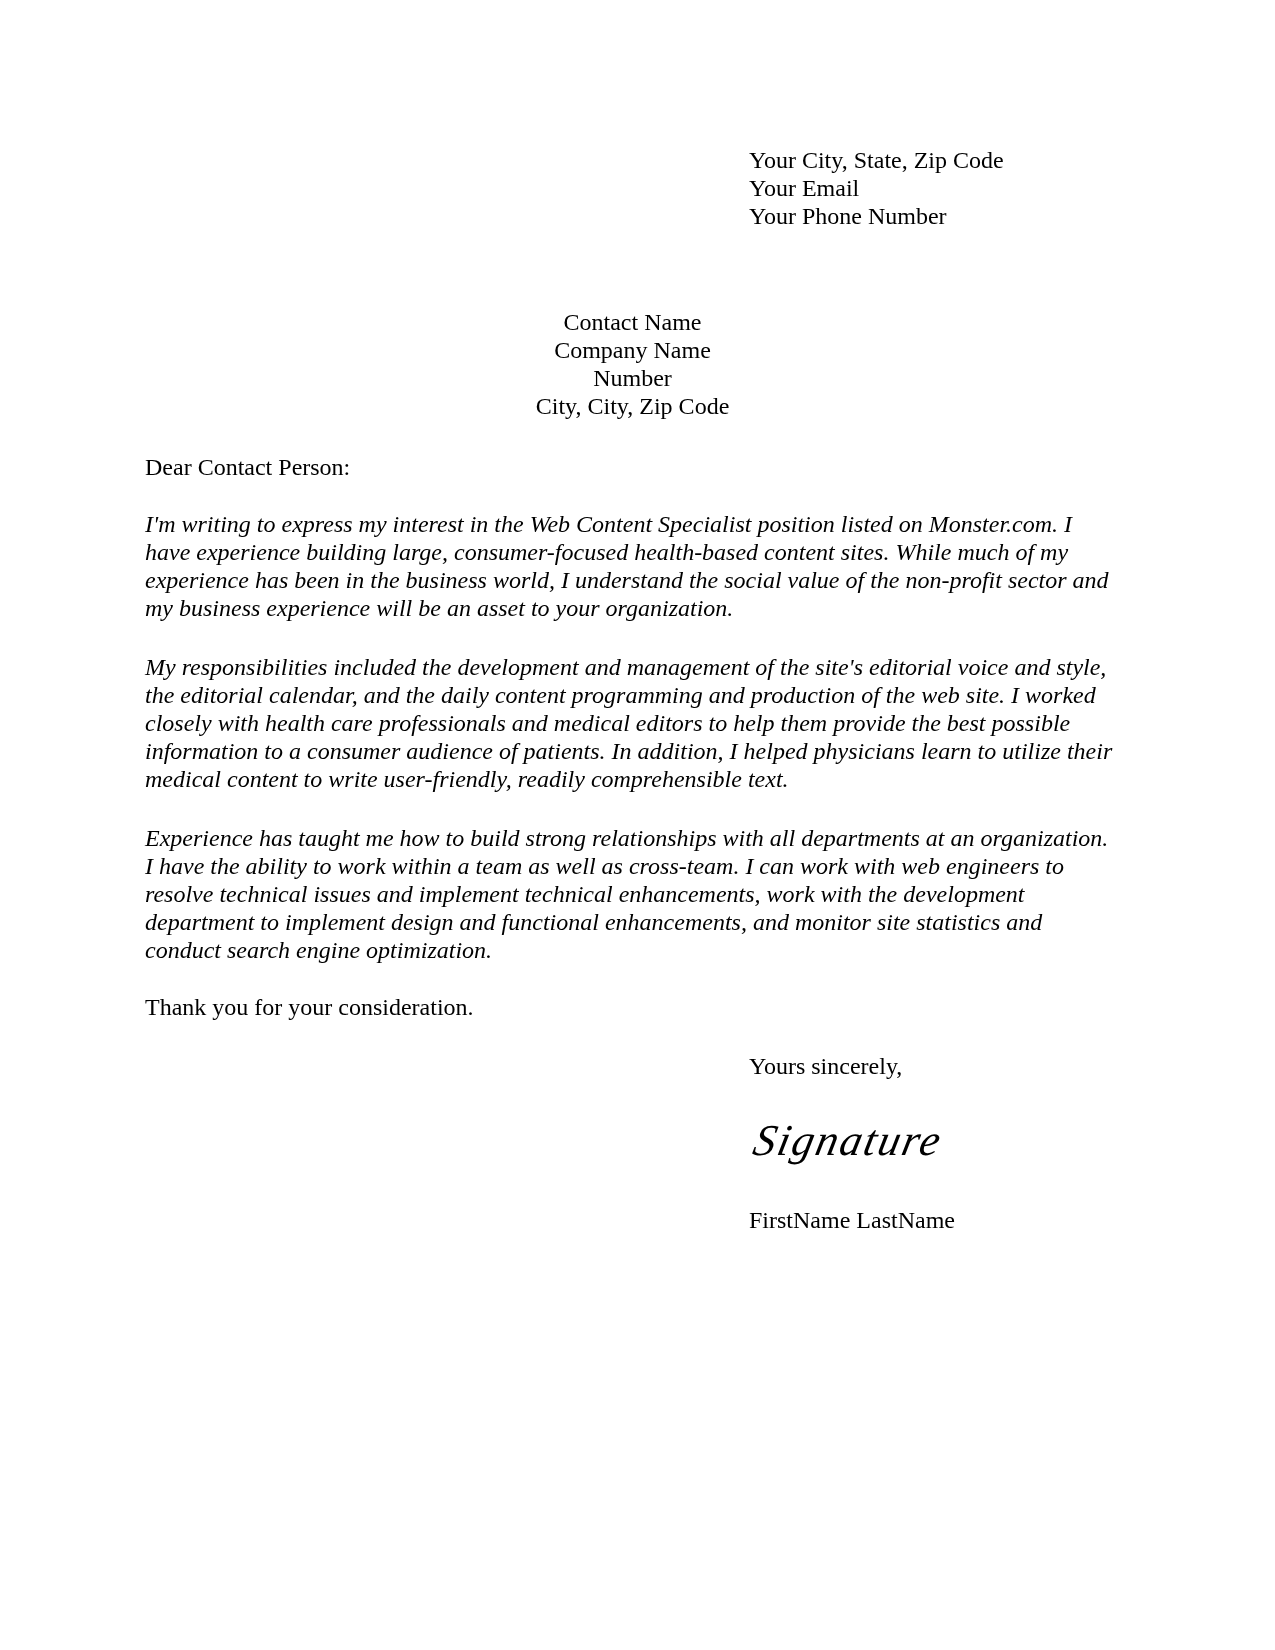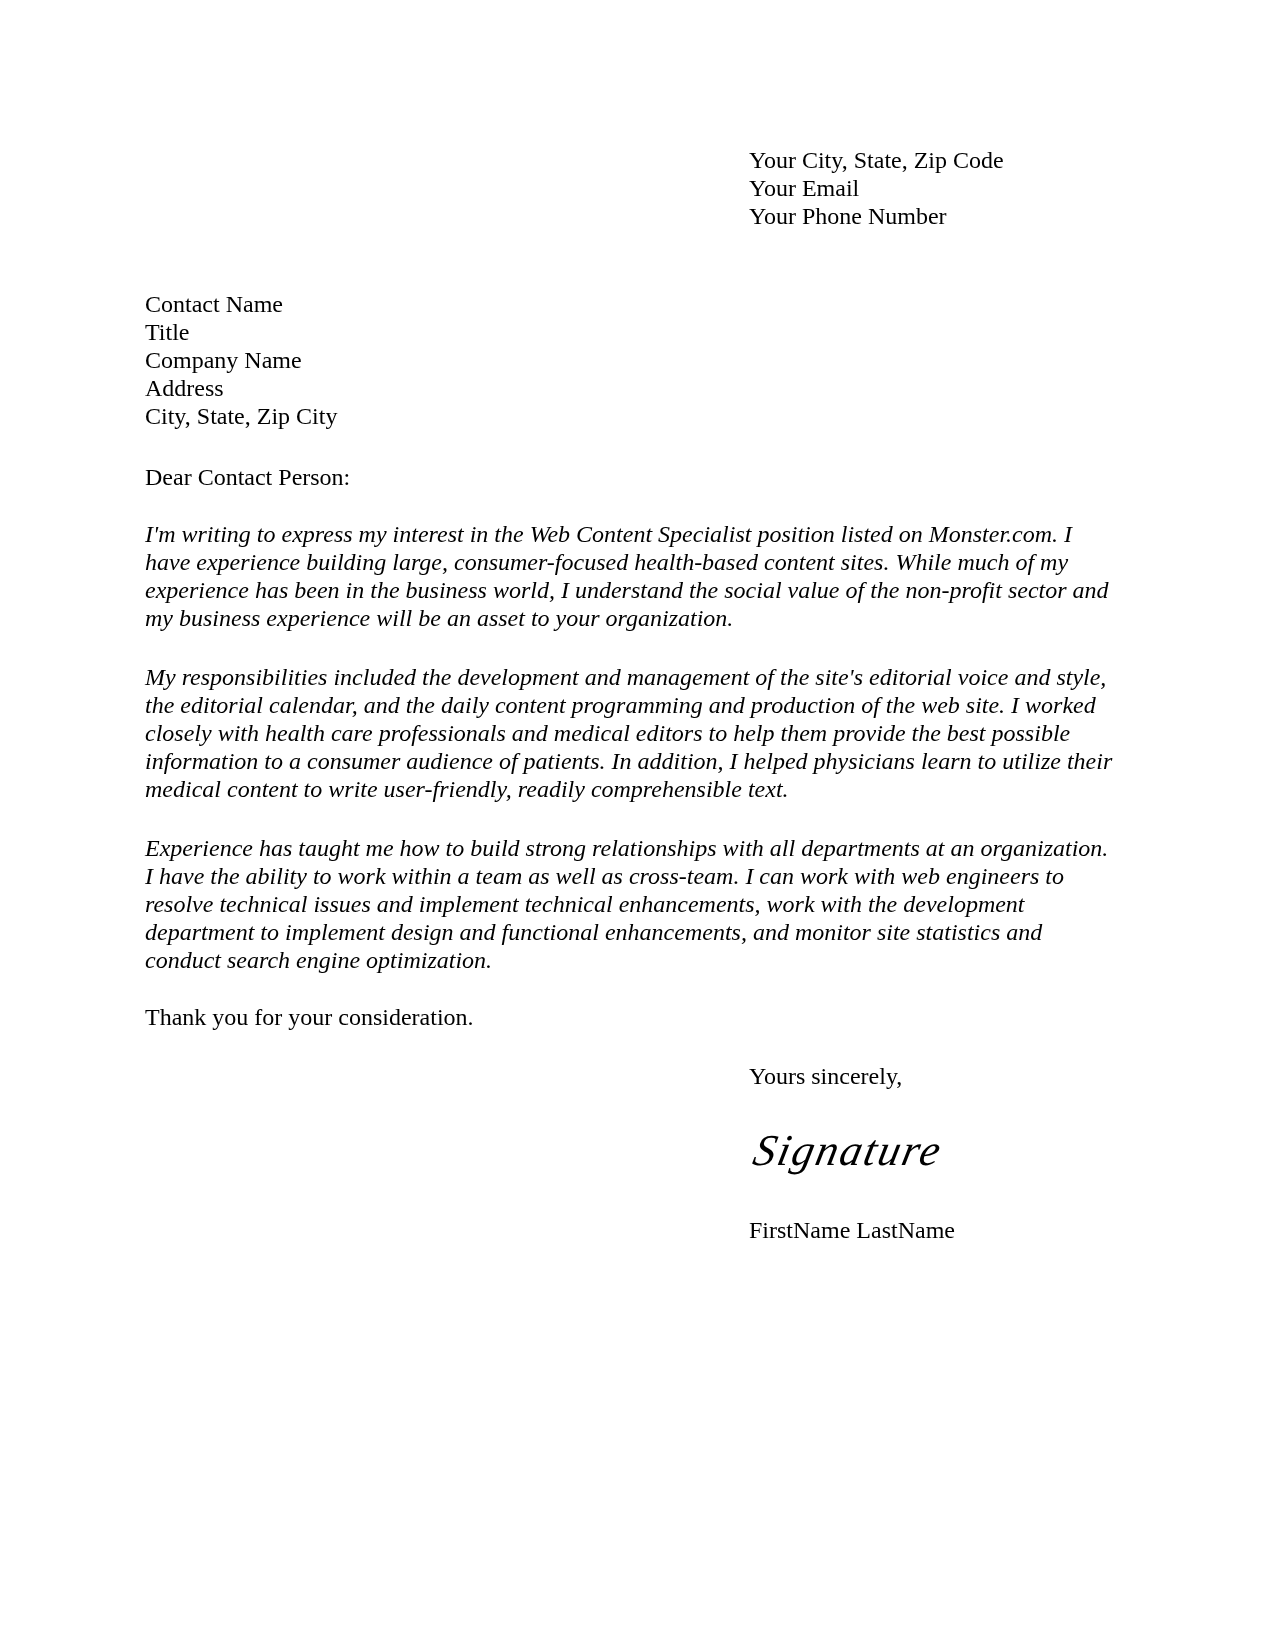--- a/index.html
+++ b/index.html
@@ -17,21 +17,21 @@
     font-family: "Liberation Serif", "DejaVu Serif", serif;
     font-size: 24px;
     line-height: 28px;
     box-sizing: border-box;
     padding: 146px 155px 0 145px;
     overflow: hidden;
   }
   .right-col { margin-left: 604px; }
   .sender-block { }
   .date-line { margin-top: 31px; }
-  .recipient-block { margin-top: 60px; }
+  .recipient-block { margin-top: 78px; text-align: center; }
   .salutation { margin-top: 33px; }
   .para {
     margin-top: 29px;
     width: 975px;
     font-style: italic;
   }
   .para + .para { margin-top: 31px; }
   .thanks { margin-top: 29px; }
   .valediction { margin-top: 31px; }
   .signature-line {
@@ -56,24 +56,23 @@
 
   <div class="sender-block right-col">
     <div>Your City, State, Zip Code</div>
     <div>Your Email</div>
     <div>Your Phone Number</div>
   </div>
 
 
   <div class="recipient-block">
     <div>Contact Name</div>
-    <div>Title</div>
     <div>Company Name</div>
-    <div>Address</div>
-    <div>City, State, Zip City</div>
+    <div>Number</div>
+    <div>City, City, Zip Code</div>
   </div>
 
   <div class="salutation">Dear Contact Person:</div>
 
   <div class="para">I'm writing to express my interest in the Web Content Specialist position listed on Monster.com. I have experience building large, consumer-focused health-based content sites. While much of my experience has been in the business world, I understand the social value of the non-profit sector and my business experience will be an asset to your organization.</div>
   <div class="para">My responsibilities included the development and management of the site's editorial voice and style, the editorial calendar, and the daily content programming and production of the web site. I worked closely with health care professionals and medical editors to help them provide the best possible information to a consumer audience of patients. In addition, I helped physicians learn to utilize their medical content to write user-friendly, readily comprehensible text.</div>
   <div class="para">Experience has taught me how to build strong relationships with all departments at an organization. I have the ability to work within a team as well as cross-team. I can work with web engineers to resolve technical issues and implement technical enhancements, work with the development department to implement design and functional enhancements, and monitor site statistics and conduct search engine optimization.</div>
 
   <div class="thanks">Thank you for your consideration.</div>
 

